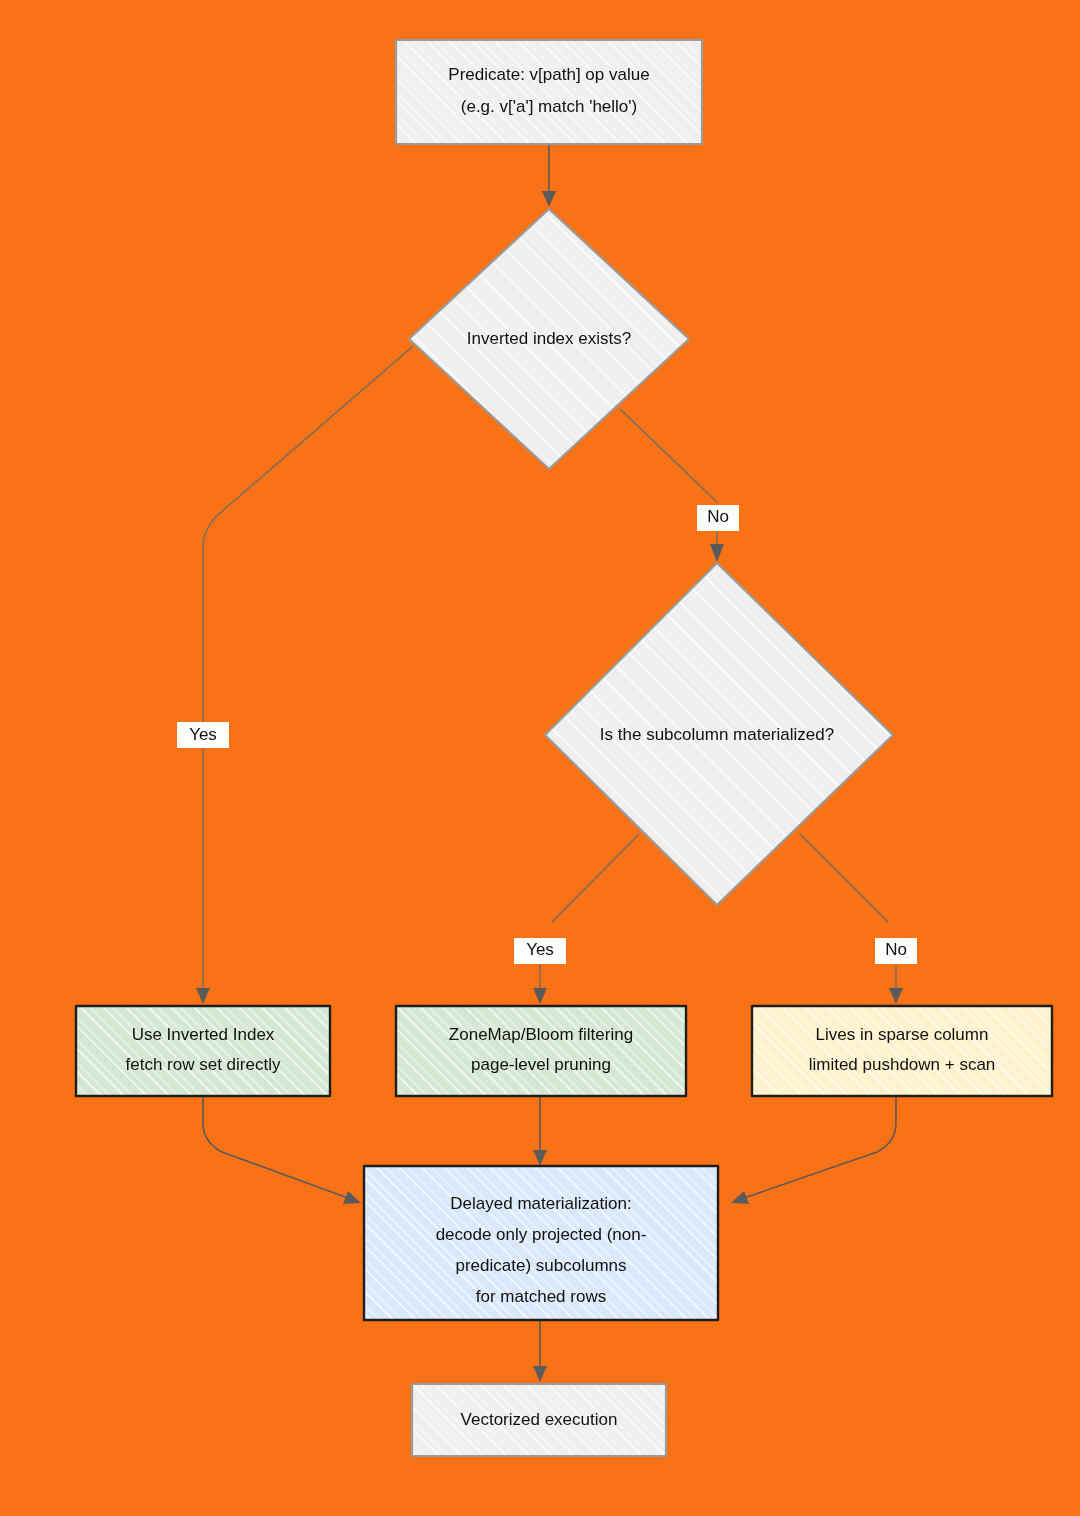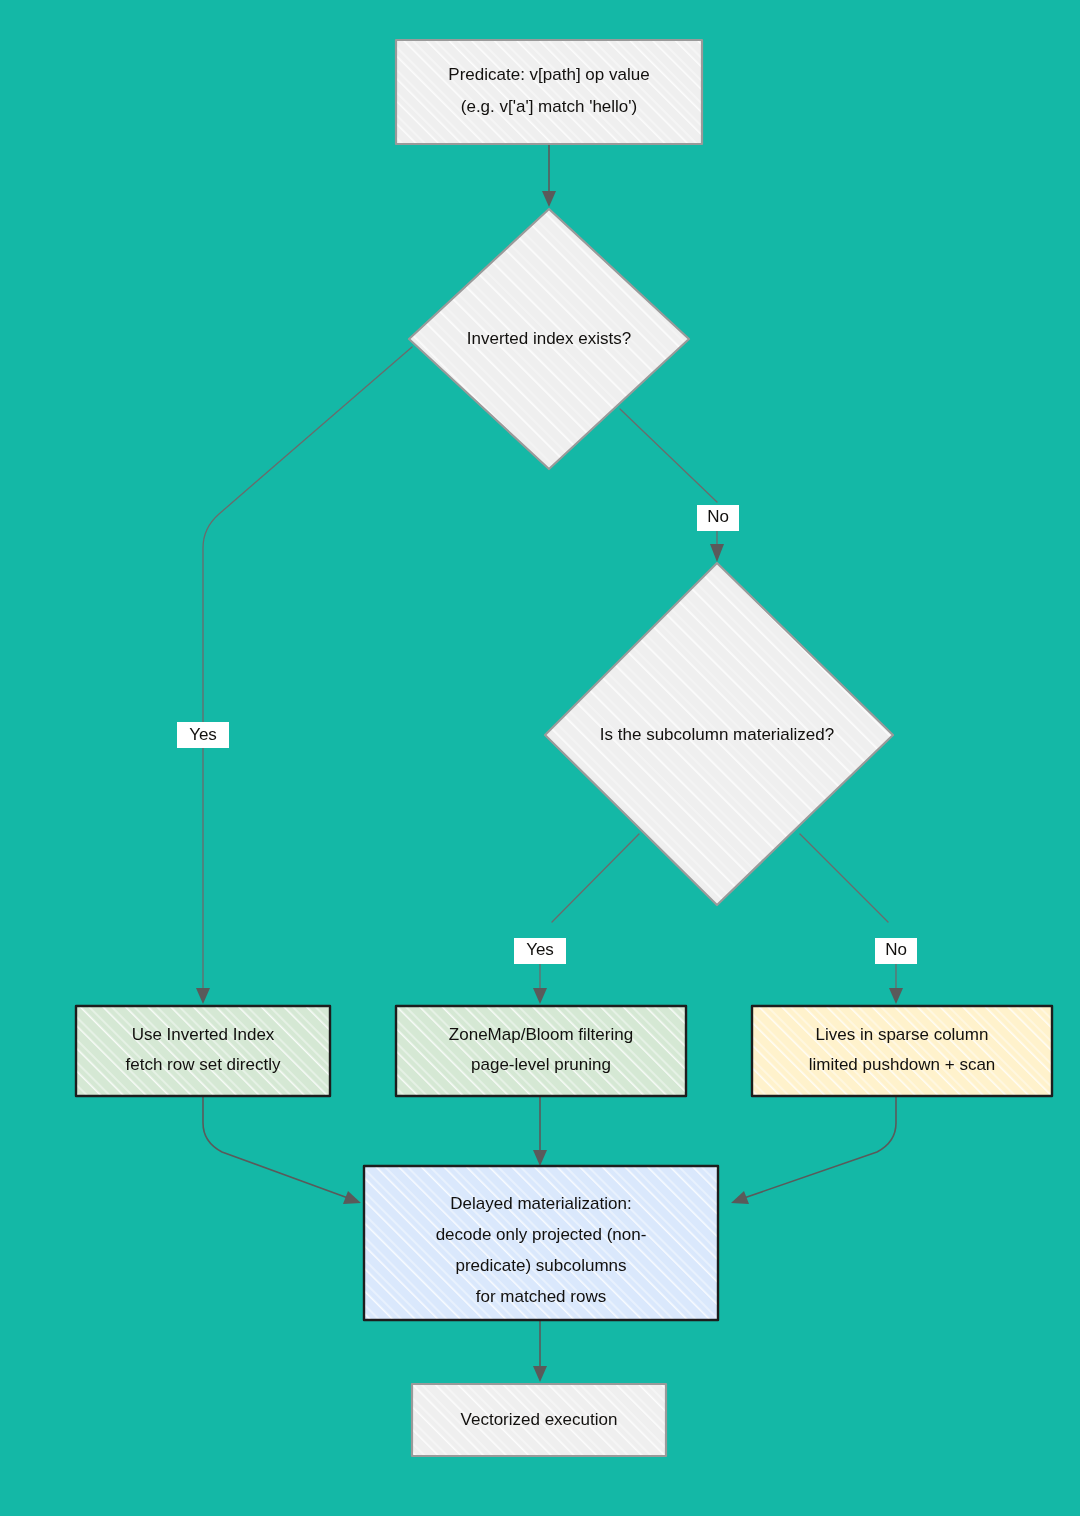--- a/index.html
+++ b/index.html
@@ -10,21 +10,21 @@
   body {
     width: 1080px;
     height: 1516px;
     font-family: "Liberation Sans", sans-serif;
     overflow: hidden;
   }
   #diagram-root {
     position: relative;
     width: 1080px;
     height: 1516px;
-    background: #14b8a6;
+    background: #f97316;
   }
   svg#flowchart {
     display: block;
     width: 1080px;
     height: 1516px;
   }
   .node-text {
     font-family: "Liberation Sans", sans-serif;
     font-size: 17px;
     fill: #12100e;

